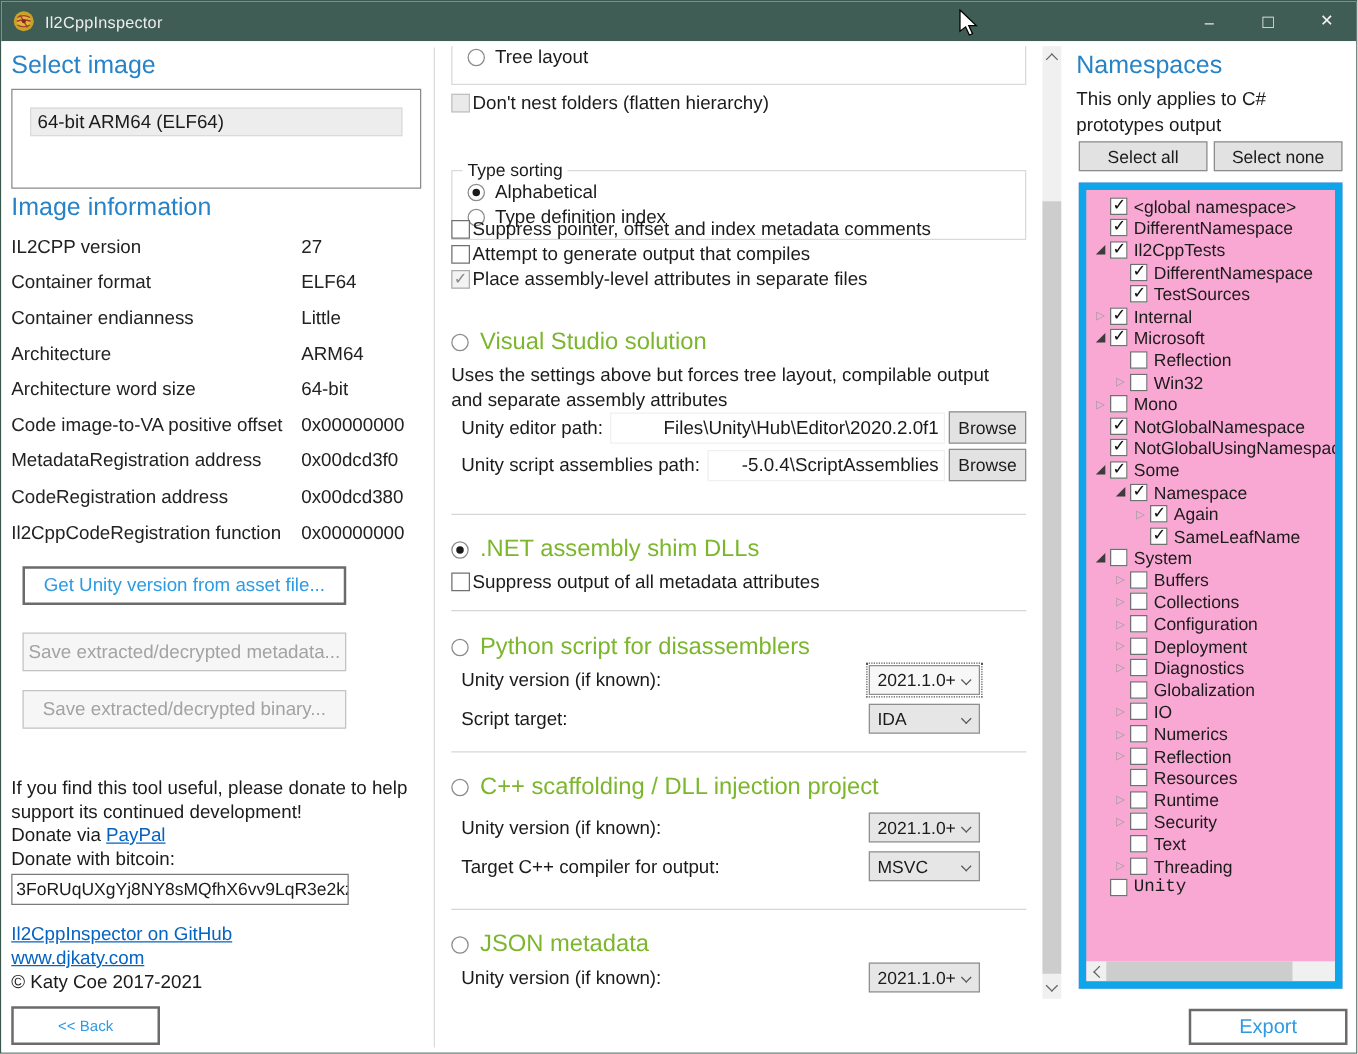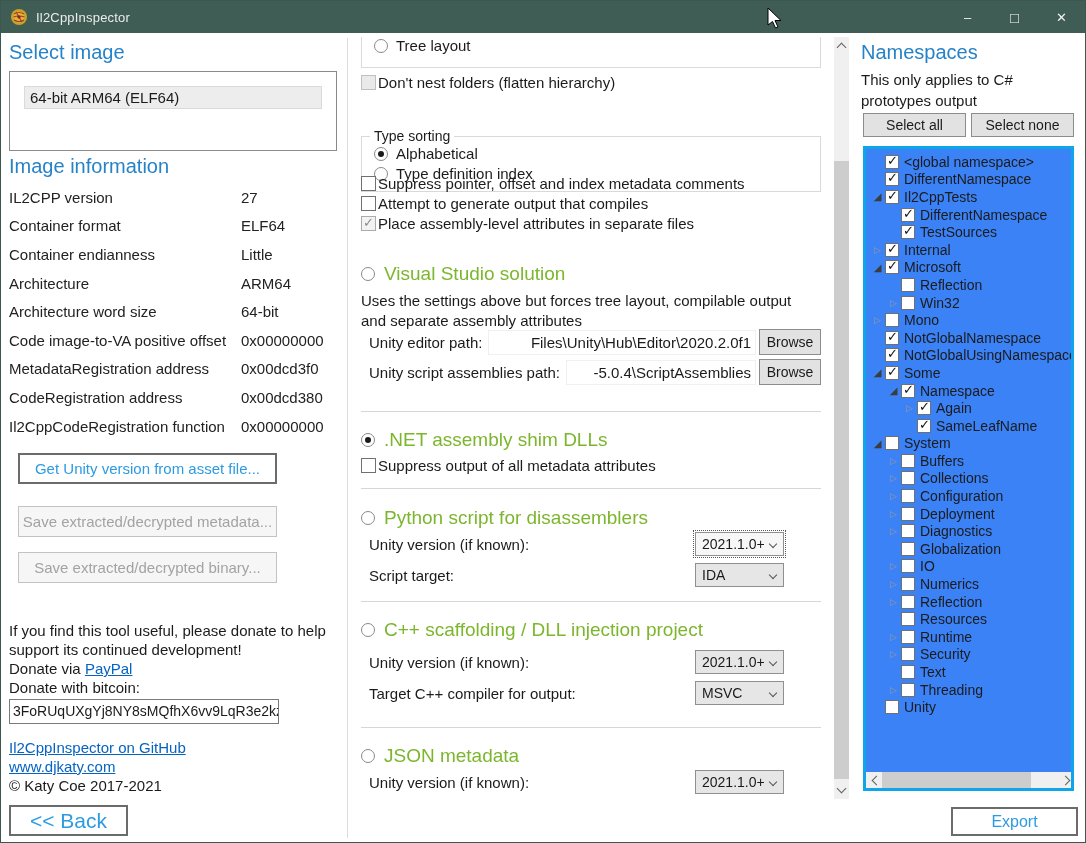--- a/index.html
+++ b/index.html
@@ -67,33 +67,33 @@
   .chev-glyph { width:7px; height:7px; border-right:1.5px solid #606060; border-bottom:1.5px solid #606060; }
   .up { transform:rotate(-135deg); margin-top:4px; }
   .down { transform:rotate(45deg); margin-bottom:4px; }
   .left-g { transform:rotate(135deg); margin-left:4px; }
   .right-g { transform:rotate(-45deg); margin-right:4px; }
   .vthumb { position:absolute; left:0; top:124px; width:15px; height:618px; background:#CDCDCD; }
 
   
   .right-panel { position:absolute; left:858px; top:0; width:224px; height:693px; }
   .rp-btn { position:absolute; height:24px; width:103px; }
-  .treebox { position:absolute; left:4px; top:113px; width:211px; height:645px; border:3px solid #0ea5e9; background:#3b82f6; overflow:hidden; }
+  .treebox { position:absolute; left:4px; top:113px; width:211px; height:645px; border:6px solid #0ea5e9; background:#f9a8d4; overflow:hidden; }
   .tree-items { position:absolute; left:0; top:4px; right:0; }
   .tree-item { display:flex; align-items:center; height:17.6px; white-space:nowrap; font-size:14px; color:#1B1B1B; }
   .tree-item .exp { width:15px; flex:none; text-align:center; font-size:9px; color:#9B9B9B; }
   .tree-item.exp-exp .exp::before { content:"\25E2"; color:#3C3C3C; font-size:10px; }
   .tree-item.exp-col .exp::before { content:"\25B7"; color:#9B9B9B; font-size:9px; }
   .tree-item .tcb { width:14px; height:14px; border:1px solid #707070; background:#fff; flex:none; margin-right:5px; position:relative; }
   .tree-item.checked .tcb::after { content:"\2713"; position:absolute; left:1px; top:-3px; font-size:13px; font-weight:bold; color:#111; }
   .hscroll { position:absolute; left:0; bottom:0; width:209px; height:16px; background:#F0F0F0; display:flex; align-items:center; }
   .hscroll .harrow { width:16px; height:16px; display:flex; align-items:center; justify-content:center; flex:none; }
   .hthumb { height:16px; background:#CDCDCD; flex:1; margin-right:28px; }
 
-  .back-btn { position:absolute; left:8px; top:772px; width:119px; height:31px; font-size:21px; }
+  .back-btn { position:absolute; left:8px; top:772px; width:119px; height:31px; font-size:12px; }
   .export-btn { position:absolute; left:950px; top:774px; width:127px; height:29px; font-size:16px; }
 </style>
 </head>
 <body>
 
 <div class="window">
 
   <div class="titlebar">
     <svg class="app-icon" viewBox="0 0 18 18">
       <circle cx="9" cy="9" r="8" fill="#C9A227"></circle>
@@ -482,21 +482,21 @@
             <div class="tree-item" style="padding-left: 20px;">
             <span class="exp"></span>
             <span class="tcb"></span>
             <span class="lbl">Text</span>
           </div>
             <div class="tree-item exp-col" style="padding-left: 20px;">
             <span class="exp"></span>
             <span class="tcb"></span>
             <span class="lbl">Threading</span>
           </div>
-            <div class="tree-item" style="padding-left: 4px;">
+            <div class="tree-item" style="padding-left: 4px; font-family: Liberation Mono, monospace;">
             <span class="exp"></span>
             <span class="tcb"></span>
             <span class="lbl">Unity</span>
           </div>
           </div>
         <div class="hscroll">
           <div class="harrow">
               <span class="chev-glyph left-g"></span>
             </div>
           <div class="hthumb"></div>

